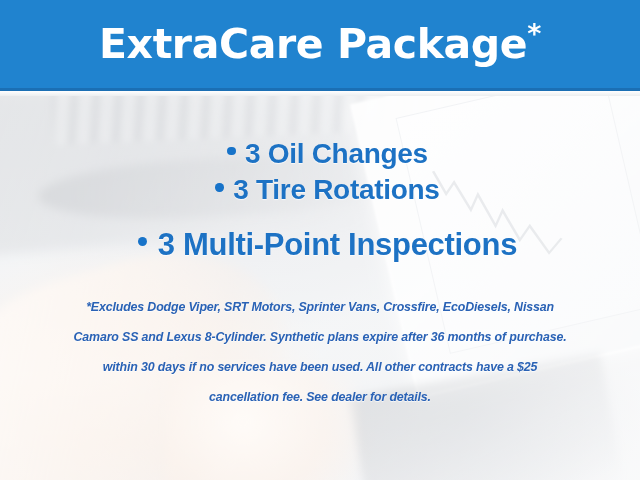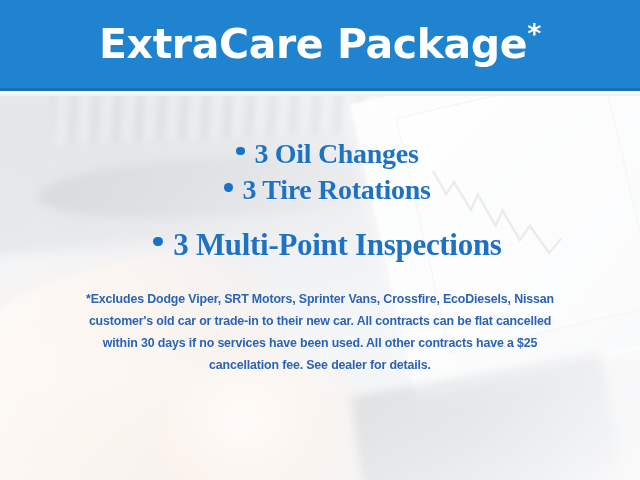--- a/index.html
+++ b/index.html
@@ -177,21 +177,21 @@
     width: 640px;
     z-index: 4;
     text-align: center;
   }
   .benefit-row {
     display: block;
     color: #1d72c4;
     font-weight: bold;
     line-height: 1.16;
     white-space: nowrap;
-    font-family: Liberation Serif, serif;
+    font-family: Liberation Sans, sans-serif;
     letter-spacing: -0.3px;
     text-shadow: 0 1px 1px rgba(255,255,255,0.75);
     padding-left: 15px;
   }
   .benefit-row .dot {
     display: inline-block;
     width: 0.30em; height: 0.30em;
     border-radius: 50%;
     background: #1773c9;
     vertical-align: 0.28em;
@@ -209,21 +209,21 @@
     z-index: 4;
     text-align: center;
     color: #2a62b5;
     font-size: 12.4px;
     font-weight: bold;
     line-height: 1.46;
     letter-spacing: -0.15px;
     font-family: "Liberation Sans", sans-serif;
     text-shadow: 0 1px 1px rgba(255,255,255,0.8);
   }
-  .disclaimer p { margin: 4px; }
+  .disclaimer p { margin: 12px; font-style: italic; }
 </style>
 </head>
 <body>
 
 <div class="ad-card">
 
   <div class="photo-layer">
     <div class="photo-base"></div>
     <div class="shape-engine"></div>
     <div class="shape-grille"></div>
@@ -248,18 +248,18 @@
   <div class="header-underline"></div>
 
   <div class="benefits">
     <div class="benefit-row r1"><span class="dot"></span><span>3 Oil Changes</span></div>
     <div class="benefit-row r2"><span class="dot"></span><span>3 Tire Rotations</span></div>
     <div class="benefit-row r3"><span class="dot"></span><span>3 Multi-Point Inspections</span></div>
   </div>
 
   <div class="disclaimer">
     <p>*Excludes Dodge Viper, SRT Motors, Sprinter Vans, Crossfire, EcoDiesels, Nissan</p>
-    <p>customer's old car or trade-in to their new car. All contracts can be flat cancelled</p>
+    <p>Camaro SS and Lexus 8-Cylinder. Synthetic plans expire after 36 months of purchase.</p>
     <p>within 30 days if no services have been used. All other contracts have a $25</p>
     <p>cancellation fee. See dealer for details.</p>
   </div>
 
 </div>
 
 </body></html>

